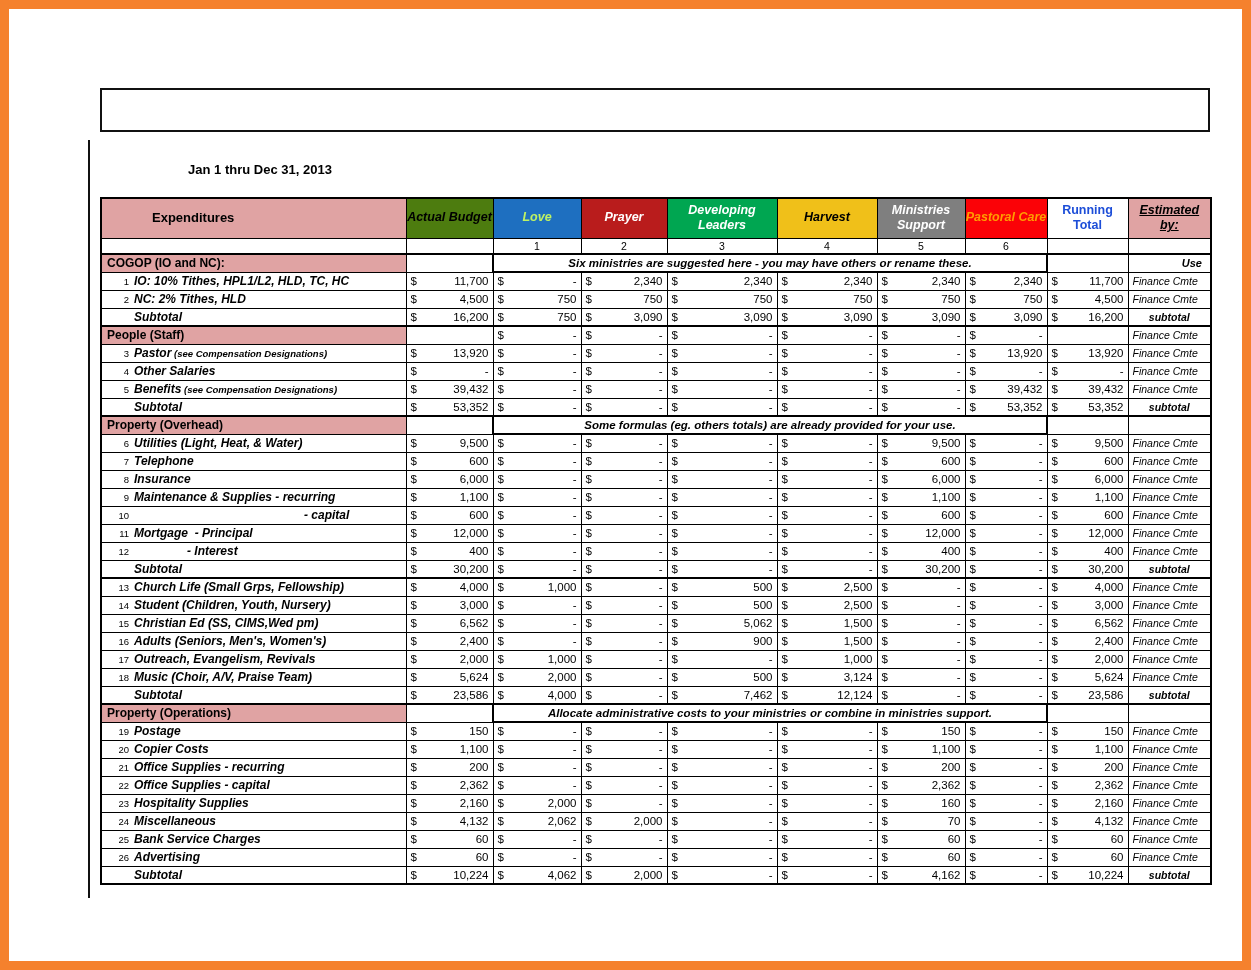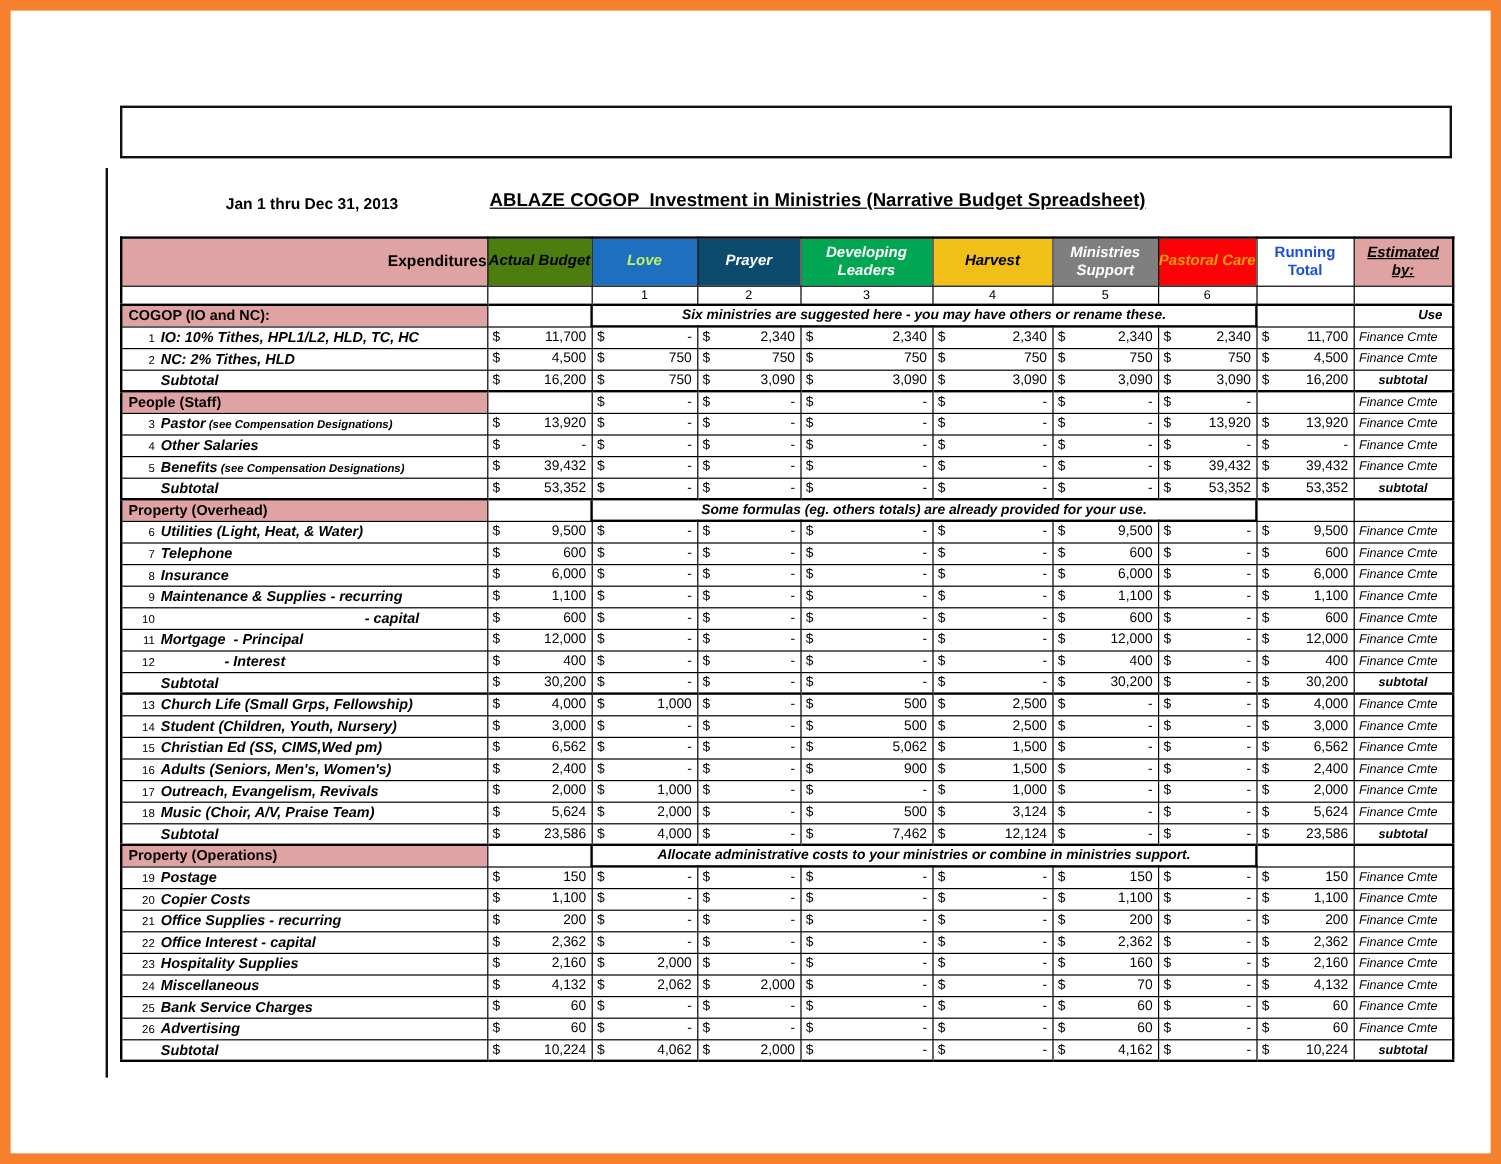--- a/index.html
+++ b/index.html
@@ -17,21 +17,21 @@
   .daterange{position:absolute;left:20px;top:12px;width:280px;text-align:center;font-weight:bold;font-size:13px;white-space:pre}
   .maintitle{position:absolute;left:308px;top:9px;font-weight:bold;font-size:15.5px;text-decoration:underline;white-space:pre}
 
   .tablewrap{position:absolute;left:91px;top:188px;width:1110px}
   table{border-collapse:collapse;table-layout:fixed;width:1110px;border:2px solid #000}
   col.w0{width:305px}col.w1{width:87px}col.w2{width:88px}col.w3{width:86px}col.w4{width:110px}
   col.w5{width:100px}col.w6{width:88px}col.w7{width:82px}col.w8{width:81px}col.w9{width:83px}
   th,td{border:1px solid #000;height:18px;padding:0;vertical-align:middle;overflow:hidden;white-space:nowrap;font-size:11.5px}
 
   .h{height:40px;font-weight:bold;font-style:italic;font-size:12.5px;text-align:center;white-space:normal;line-height:1.25;vertical-align:middle}
-  .h0{text-align:right;padding-left:32px;font-style:normal;font-size:13px;white-space:nowrap}
+  .h0{text-align:left;padding-left:50px;font-style:normal;font-size:13px;white-space:nowrap}
   .h8{font-style:normal}
   .u{text-decoration:underline}
   .n{height:16px;text-align:center;font-size:10.5px}
 
   .lbl{font-weight:bold;font-style:italic;font-size:12px;text-align:left}
   .seclbl{font-style:normal;padding-left:5px;font-size:12px}
   .rnum{display:inline-block;width:27px;text-align:right;margin-right:5px;font-weight:normal;font-style:normal;font-size:9.5px}
   .ltext{display:inline-block;white-space:pre}
   .ind1{padding-left:53px}
   .ind2{padding-left:170px}
@@ -56,21 +56,20 @@
 
     <div class="notebox">
       <div>Note  This template may be modified as required to suit your church.  Be sure to create back-up copies as you develop your Narrative Budget.</div>
       
     </div>
 
     <div class="vline"></div>
 
     <div class="titlebar">
       <div class="daterange">Jan 1 thru Dec 31, 2013</div>
-      <div class="maintitle">ABLAZE COGOP  Investment in Ministries (Narrative Budget Spreadsheet)</div>
     </div>
 
     <div class="tablewrap">
       <table>
         <colgroup>
           <col class="w0">
             <col class="w1">
             <col class="w2">
             <col class="w3">
             <col class="w4">
@@ -78,21 +77,21 @@
             <col class="w6">
             <col class="w7">
             <col class="w8">
             <col class="w9">
         </colgroup>
         <thead>
           <tr id="hdr">
               <th class="h h0" style="background: rgb(224, 163, 163); color: rgb(0, 0, 0);">Expenditures</th>
               <th class="h h1" style="background: #4d7c0f; color: rgb(0, 0, 0); margin-left: 16px;">Actual Budget</th>
               <th class="h h2" style="background: rgb(30, 111, 192); color: #bef264;">Love</th>
-              <th class="h h3" style="background: #0c4a6e; color: rgb(255, 255, 255);">Prayer</th>
+              <th class="h h3" style="background: #b91c1c; color: rgb(255, 255, 255);">Prayer</th>
               <th class="h h4" style="background: rgb(0, 166, 81); color: rgb(255, 255, 255);">Developing Leaders</th>
               <th class="h h5" style="background: rgb(240, 192, 25); color: rgb(0, 0, 0);">Harvest</th>
               <th class="h h6" style="background: rgb(127, 127, 127); color: rgb(255, 255, 255);">Ministries Support</th>
               <th class="h h7" style="background: rgb(251, 2, 7); color: rgb(255, 157, 0);">Pastoral Care</th>
               <th class="h h8" style="background: rgb(255, 255, 255); color: #1d4ed8;">Running Total</th>
               <th class="h h9 u" style="background: rgb(224, 163, 163); color: rgb(0, 0, 0);">Estimated by:</th>
             </tr>
           <tr id="numrow">
               <td class="n"></td>
               <td class="n"></td>
@@ -434,21 +433,21 @@
               <td class="money"><span class="cur">$</span><span class="val">-</span></td>
               <td class="money"><span class="cur">$</span><span class="val">-</span></td>
               <td class="money"><span class="cur">$</span><span class="val">-</span></td>
               <td class="money"><span class="cur">$</span><span class="val">-</span></td>
               <td class="money"><span class="cur">$</span><span class="val">200</span></td>
               <td class="money"><span class="cur">$</span><span class="val">-</span></td>
               <td class="money"><span class="cur">$</span><span class="val">200</span></td>
               <td class="est">Finance Cmte</td>
             </tr>
             <tr class="data">
-              <td class="lbl"><span class="rnum">22</span><span class="ltext">Office Interest - capital</span></td>
+              <td class="lbl"><span class="rnum">22</span><span class="ltext">Office Supplies - capital</span></td>
               <td class="money"><span class="cur">$</span><span class="val">2,362</span></td>
               <td class="money"><span class="cur">$</span><span class="val">-</span></td>
               <td class="money"><span class="cur">$</span><span class="val">-</span></td>
               <td class="money"><span class="cur">$</span><span class="val">-</span></td>
               <td class="money"><span class="cur">$</span><span class="val">-</span></td>
               <td class="money"><span class="cur">$</span><span class="val">2,362</span></td>
               <td class="money"><span class="cur">$</span><span class="val">-</span></td>
               <td class="money"><span class="cur">$</span><span class="val">2,362</span></td>
               <td class="est">Finance Cmte</td>
             </tr>

